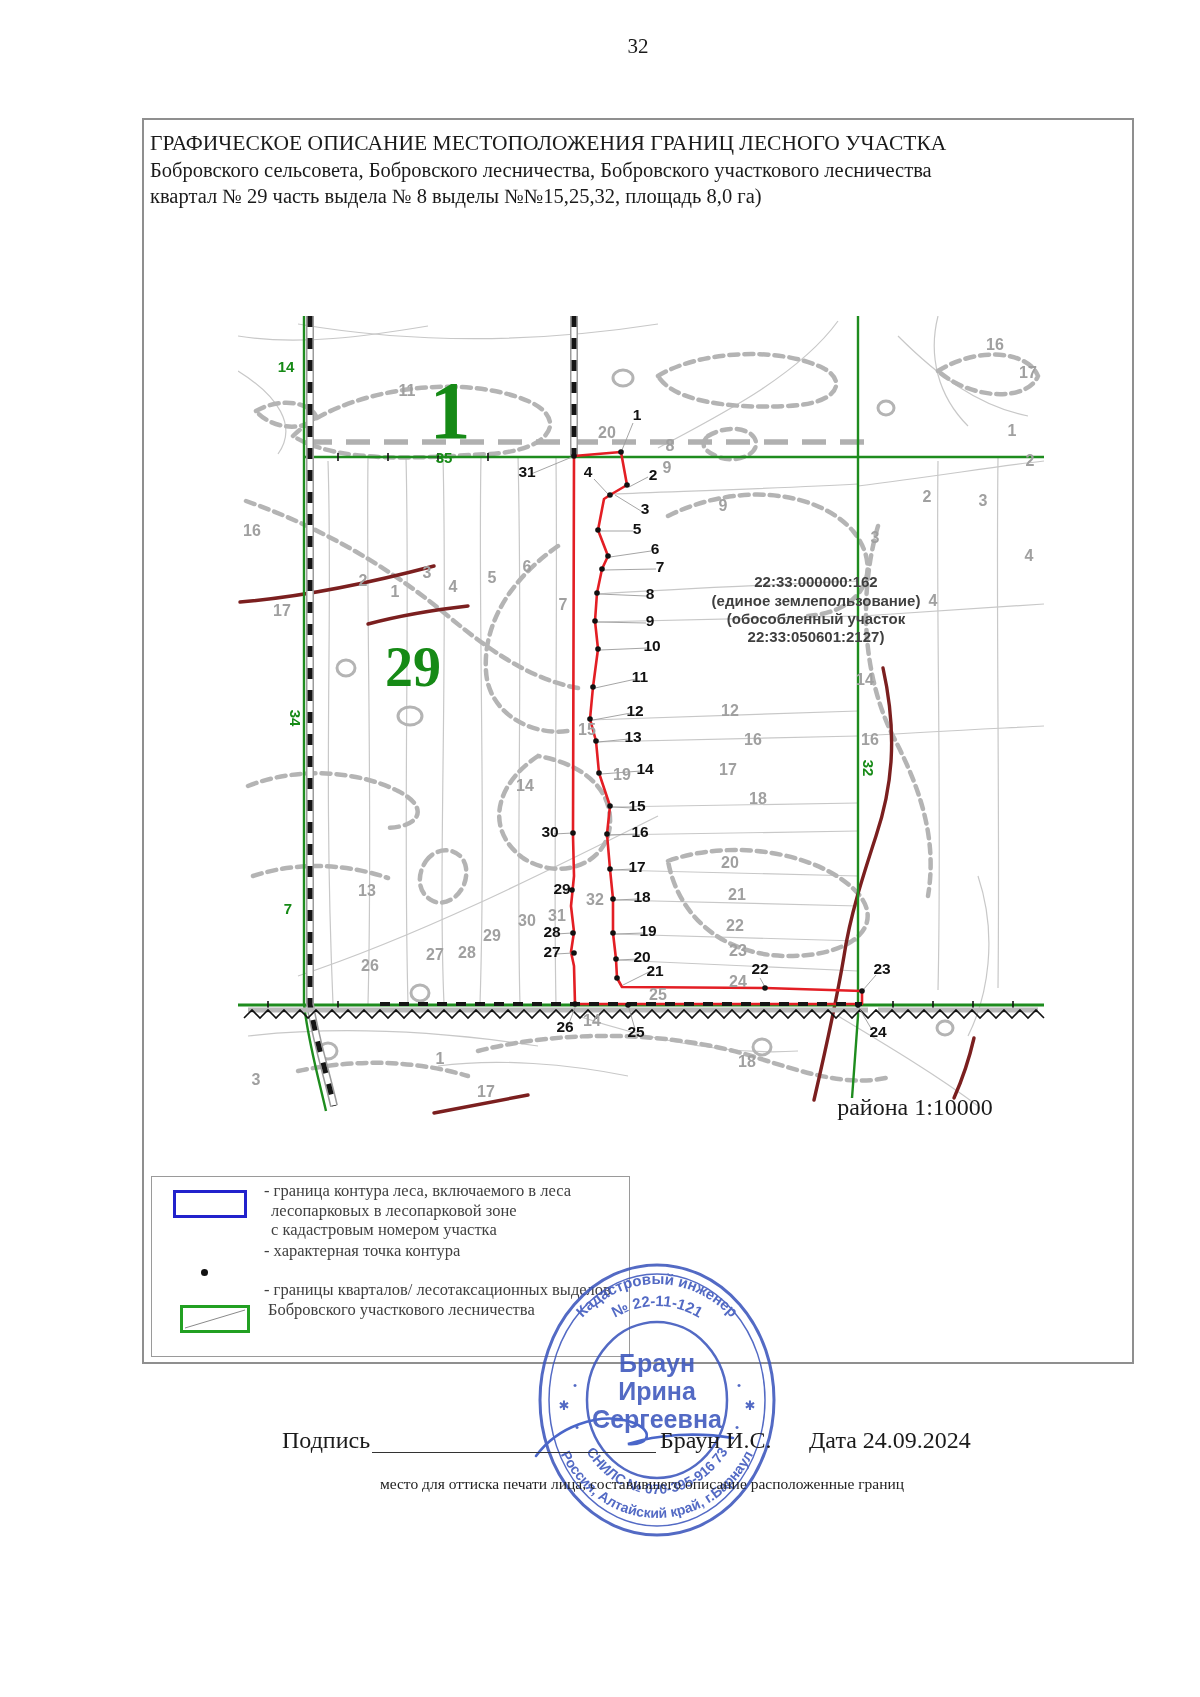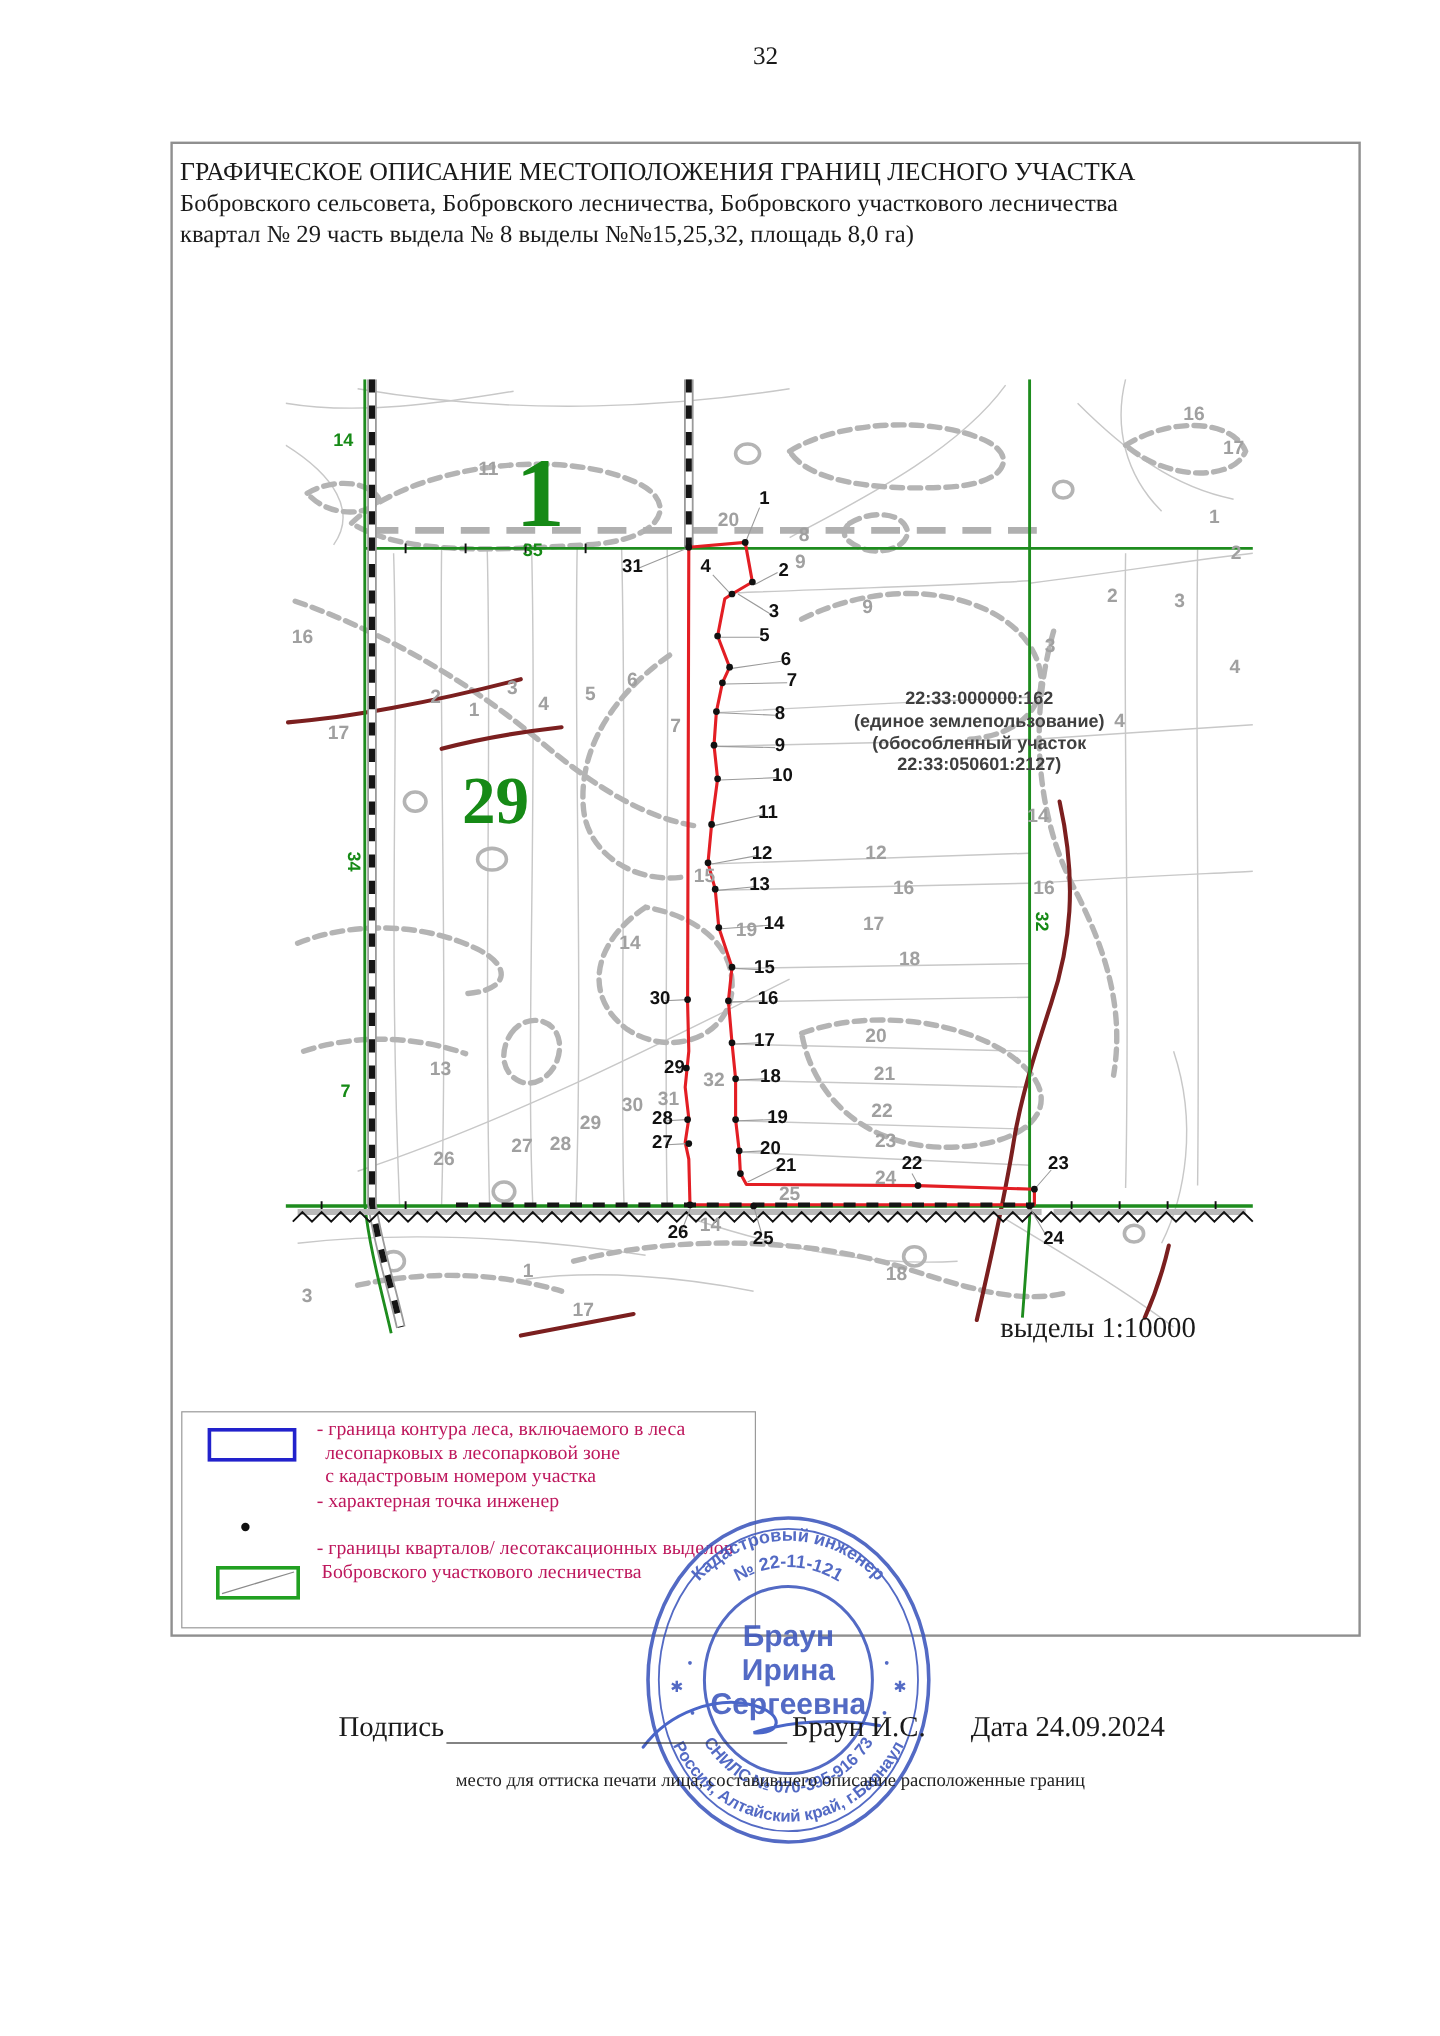--- a/index.html
+++ b/index.html
@@ -8,21 +8,21 @@
   .abs{position:absolute;}
   #page-num{left:608px;top:34px;width:60px;text-align:center;font-size:21px;}
   #frame{left:142px;top:118px;width:988px;height:1242px;border:2px solid #8f8f8f;}
   #title{left:150px;top:130px;width:972px;line-height:26.5px;}
   #title .t1{font-size:21.5px;}
   #title .t2{font-size:20.5px;}
   #map{left:238px;top:316px;}
   #scale-label{left:800px;top:1094px;width:230px;text-align:center;font-size:24px;}
   
   #legend-box{left:151px;top:1176px;width:477px;height:179px;border:1.6px solid #9a9a9a;background:#fff;}
-  .lg-text{position:absolute;left:112px;font-size:16.5px;line-height:19.5px;color:#be185d;}
+  .lg-text{position:absolute;left:112px;font-size:16.5px;line-height:19.5px;color:#404040;}
   #lg-rect-blue{position:absolute;left:21px;top:13px;width:68px;height:22px;border:3px solid #2222cc;}
   #lg-dot{position:absolute;left:49px;top:92px;width:7px;height:7px;border-radius:50%;background:#111;}
   #lg-rect-green{position:absolute;left:28px;top:128px;width:64px;height:22px;border:3px solid #22a022;}
   
   #stamp{left:527px;top:1260px;opacity:.88;}
   #sig-squiggle{left:528px;top:1408px;}
   #sig-label{left:282px;top:1427px;font-size:24px;}
   #sig-line{left:372px;top:1452px;width:284px;border-bottom:1.6px solid #333;height:0;}
   #sig-name{left:660px;top:1427px;font-size:24px;z-index:5;}
   #sig-date{left:782px;top:1427px;font-size:24px;z-index:5;margin-left:27px;}
@@ -318,32 +318,32 @@
       <text x="398" y="721" class="ml-v">25</text>
       <text x="327" y="716" class="ml-v">26</text>
       <text x="314" y="641" class="ml-v">27</text>
       <text x="314" y="621" class="ml-v">28</text>
       <text x="324" y="578" class="ml-v">29</text>
       <text x="312" y="521" class="ml-v">30</text>
       <text x="289" y="161" class="ml-v">31</text>
     </g>
 </svg>
 
-<div class="abs" id="scale-label">выделы 1:10000</div>
+<div class="abs" id="scale-label">района 1:10000</div>
 
 <div class="abs" id="legend-box">
   <div id="lg-rect-blue"></div>
   <div class="lg-text" style="top:4px;">
     <div>- граница контура леса, включаемого в леса</div>
     <div style="padding-left:7px;">лесопарковых в лесопарковой зоне</div>
     <div style="padding-left:7px;">с кадастровым номером участка</div>
   </div>
   <div id="lg-dot"></div>
   <div class="lg-text" style="top:64px;">
-    <div>- характерная точка инженер</div>
+    <div>- характерная точка контура</div>
   </div>
   <div id="lg-rect-green">
     <svg width="64" height="22">
       <line x1="2" y1="20" x2="62" y2="2" stroke="#8a8a8a" stroke-width="1"></line>
     </svg>
   </div>
   <div class="lg-text" style="top:103px;">
     <div>- границы кварталов/ лесотаксационных выделов</div>
     <div style="padding-left:4px;">Бобровского участкового лесничества</div>
   </div>

